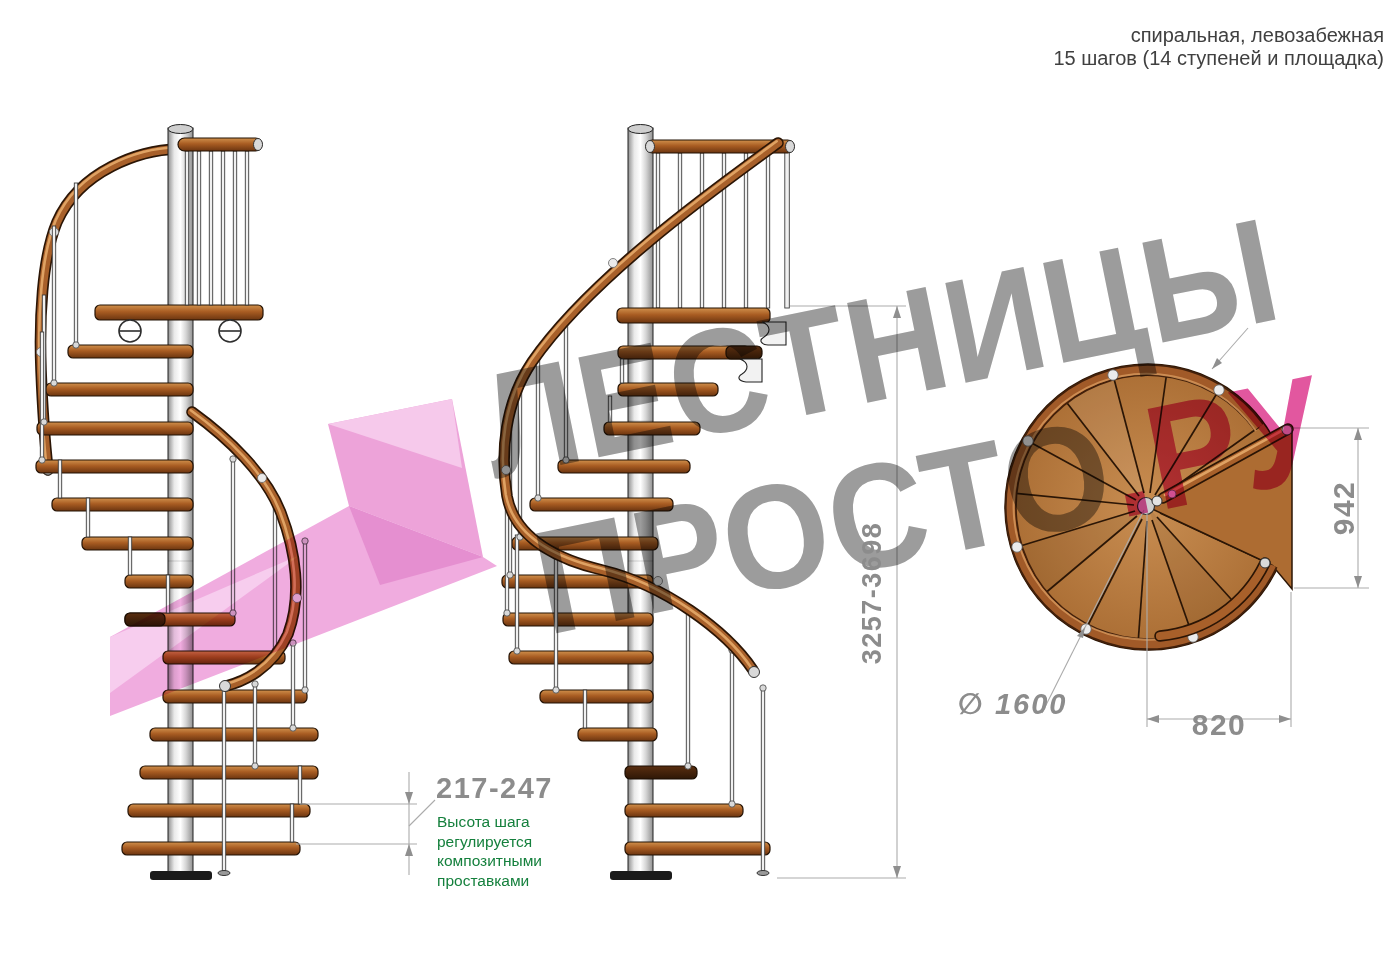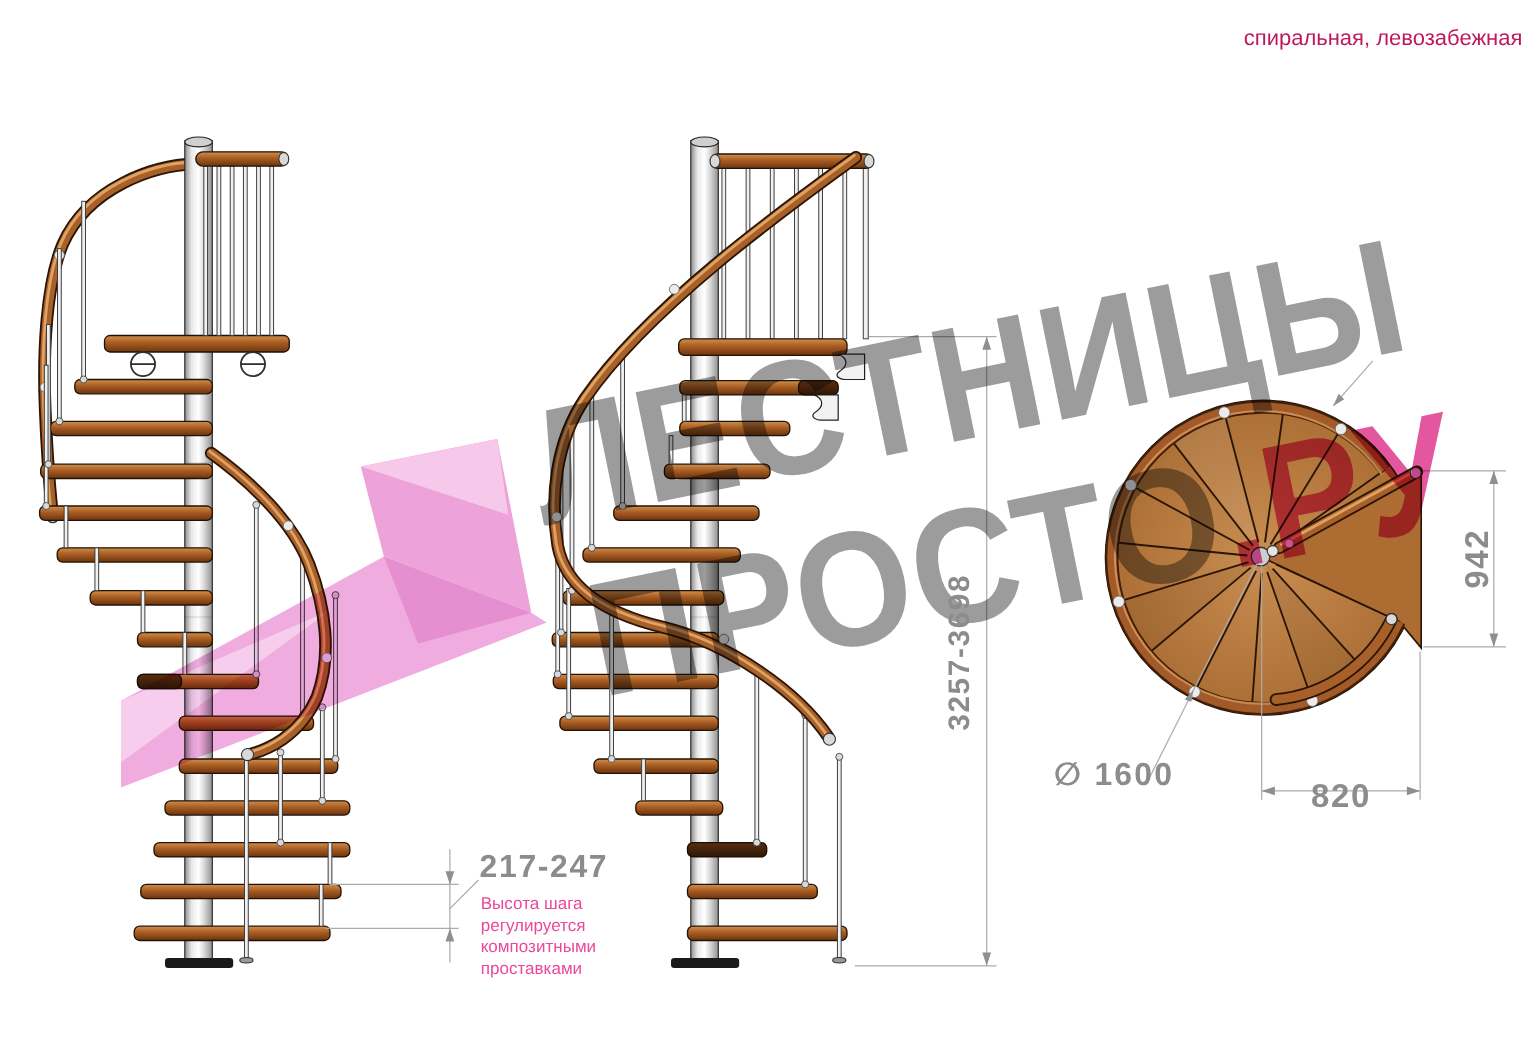--- a/index.html
+++ b/index.html
@@ -17,28 +17,28 @@
   .bal{fill:#f0f0f0;stroke:#3c3c3c;stroke-width:.9;}
   .ball{fill:#d9d9d9;stroke:#444;stroke-width:.8;}
   .capc{fill:#d9d9d9;stroke:#333;stroke-width:1;}
   .band{fill:#ebebeb;stroke:#666;stroke-width:.8;}
   .step{fill:url(#woodV);stroke:#231204;stroke-width:1.2;}
   .stepd{fill:url(#woodD);stroke:#1a0d02;stroke-width:1.2;}
   .dimln{stroke:#ababab;stroke-width:1.1;fill:none;}
   .dimarr{fill:#8f8f8f;stroke:none;}
   .plnline{stroke:#2b1606;stroke-width:1.7;}
   
-  .hdr{position:absolute;top:24px;right:16px;text-align:right;font-size:20px;line-height:23px;color:#be185d;}
+  .hdr{position:absolute;top:24px;right:16px;text-align:right;font-size:20px;line-height:23px;color:#404040;}
   .dimtxt{position:absolute;color:#8c8c8c;font-weight:bold;letter-spacing:1.5px;white-space:nowrap;}
   #dim-step-height{left:436px;top:772px;font-size:29px;}
   #dim-total-height{left:872px;top:593px;font-size:27px;transform:translate(-50%,-50%) rotate(-90deg);}
   #dim-942{left:1344px;top:508px;font-size:30px;transform:translate(-50%,-50%) rotate(-90deg);}
   #dim-820{left:1219px;top:708px;font-size:30px;transform:translateX(-50%);}
-  #dim-diameter{left:958px;top:687px;font-size:29px;letter-spacing:2px;}
-  #note{position:absolute;left:437px;top:812px;font-size:15.5px;line-height:19.5px;color:#ec4899;white-space:pre-line;}
+  #dim-diameter{left:958px;top:687px;font-size:29px;letter-spacing:2px;font-style:italic;}
+  #note{position:absolute;left:437px;top:812px;font-size:15.5px;line-height:19.5px;color:#15803d;white-space:pre-line;}
   .wm{position:absolute;mix-blend-mode:multiply;font-weight:bold;white-space:nowrap;
       color:#9c9c9c;letter-spacing:2px;pointer-events:none;}
   #wm1{left:880px;top:348px;font-size:148px;transform:translate(-50%,-50%) rotate(-11.5deg) scaleX(.92);}
   #wm2{left:930px;top:505px;font-size:148px;transform:translate(-50%,-50%) rotate(-11.5deg) scaleX(.92);}
   #wm2 .pink{color:#e2579f;}
 </style>
 </head>
 <body>
 
 <div id="canvas">
@@ -346,20 +346,21 @@
     <polygon points="110,637 349,506 483,557 497,566 110,716" fill="#f0acdf"></polygon>
     <polygon points="110,637 300,555 110,693" fill="#f7cdee"></polygon>
     <polygon points="349,506 483,557 380,585" fill="#e58fd0"></polygon>
   </svg>
 
   <div class="wm" id="wm1">ЛЕСТНИЦЫ</div>
   <div class="wm" id="wm2"><span>ПРОСТО</span><span class="pink">.РУ</span></div>
 
   <div class="hdr">
     <div>спиральная, левозабежная</div>
+    <div>15 шагов (14 ступеней и площадка)</div>
   </div>
 
   <div class="dimtxt" id="dim-step-height">217-247</div>
   <div id="note">Высота шага
 регулируется
 композитными
 проставками</div>
   <div class="dimtxt" id="dim-total-height">3257-3698</div>
   <div class="dimtxt" id="dim-942">942</div>
   <div class="dimtxt" id="dim-820">820</div>

